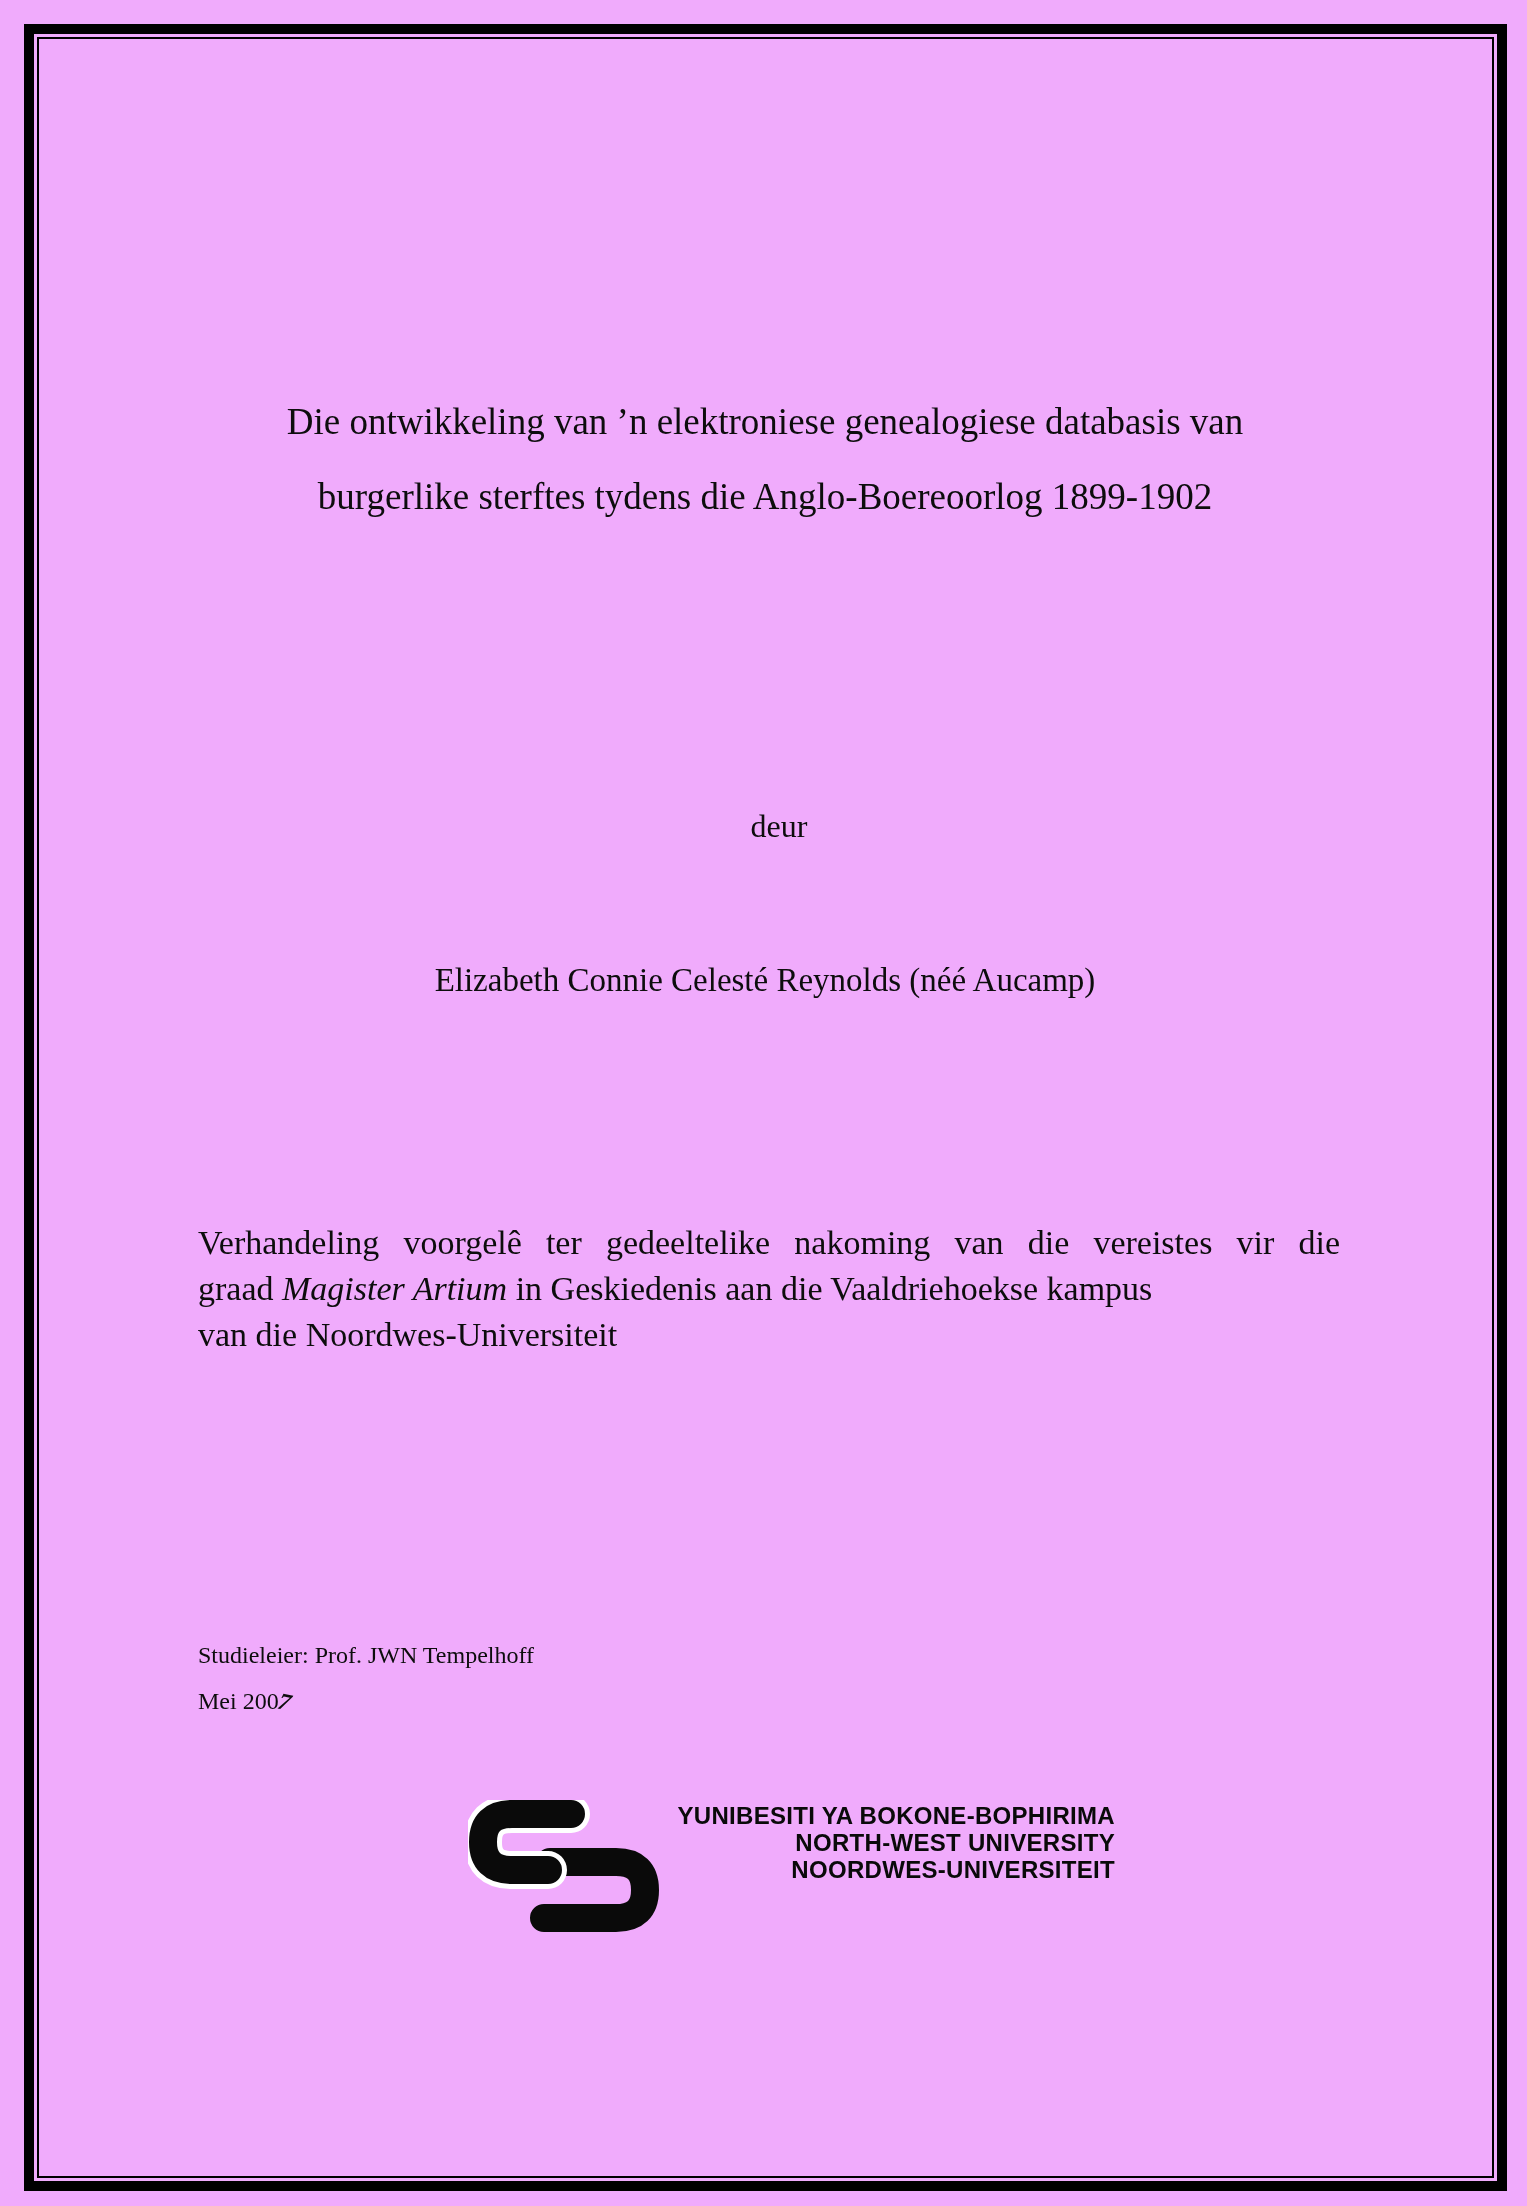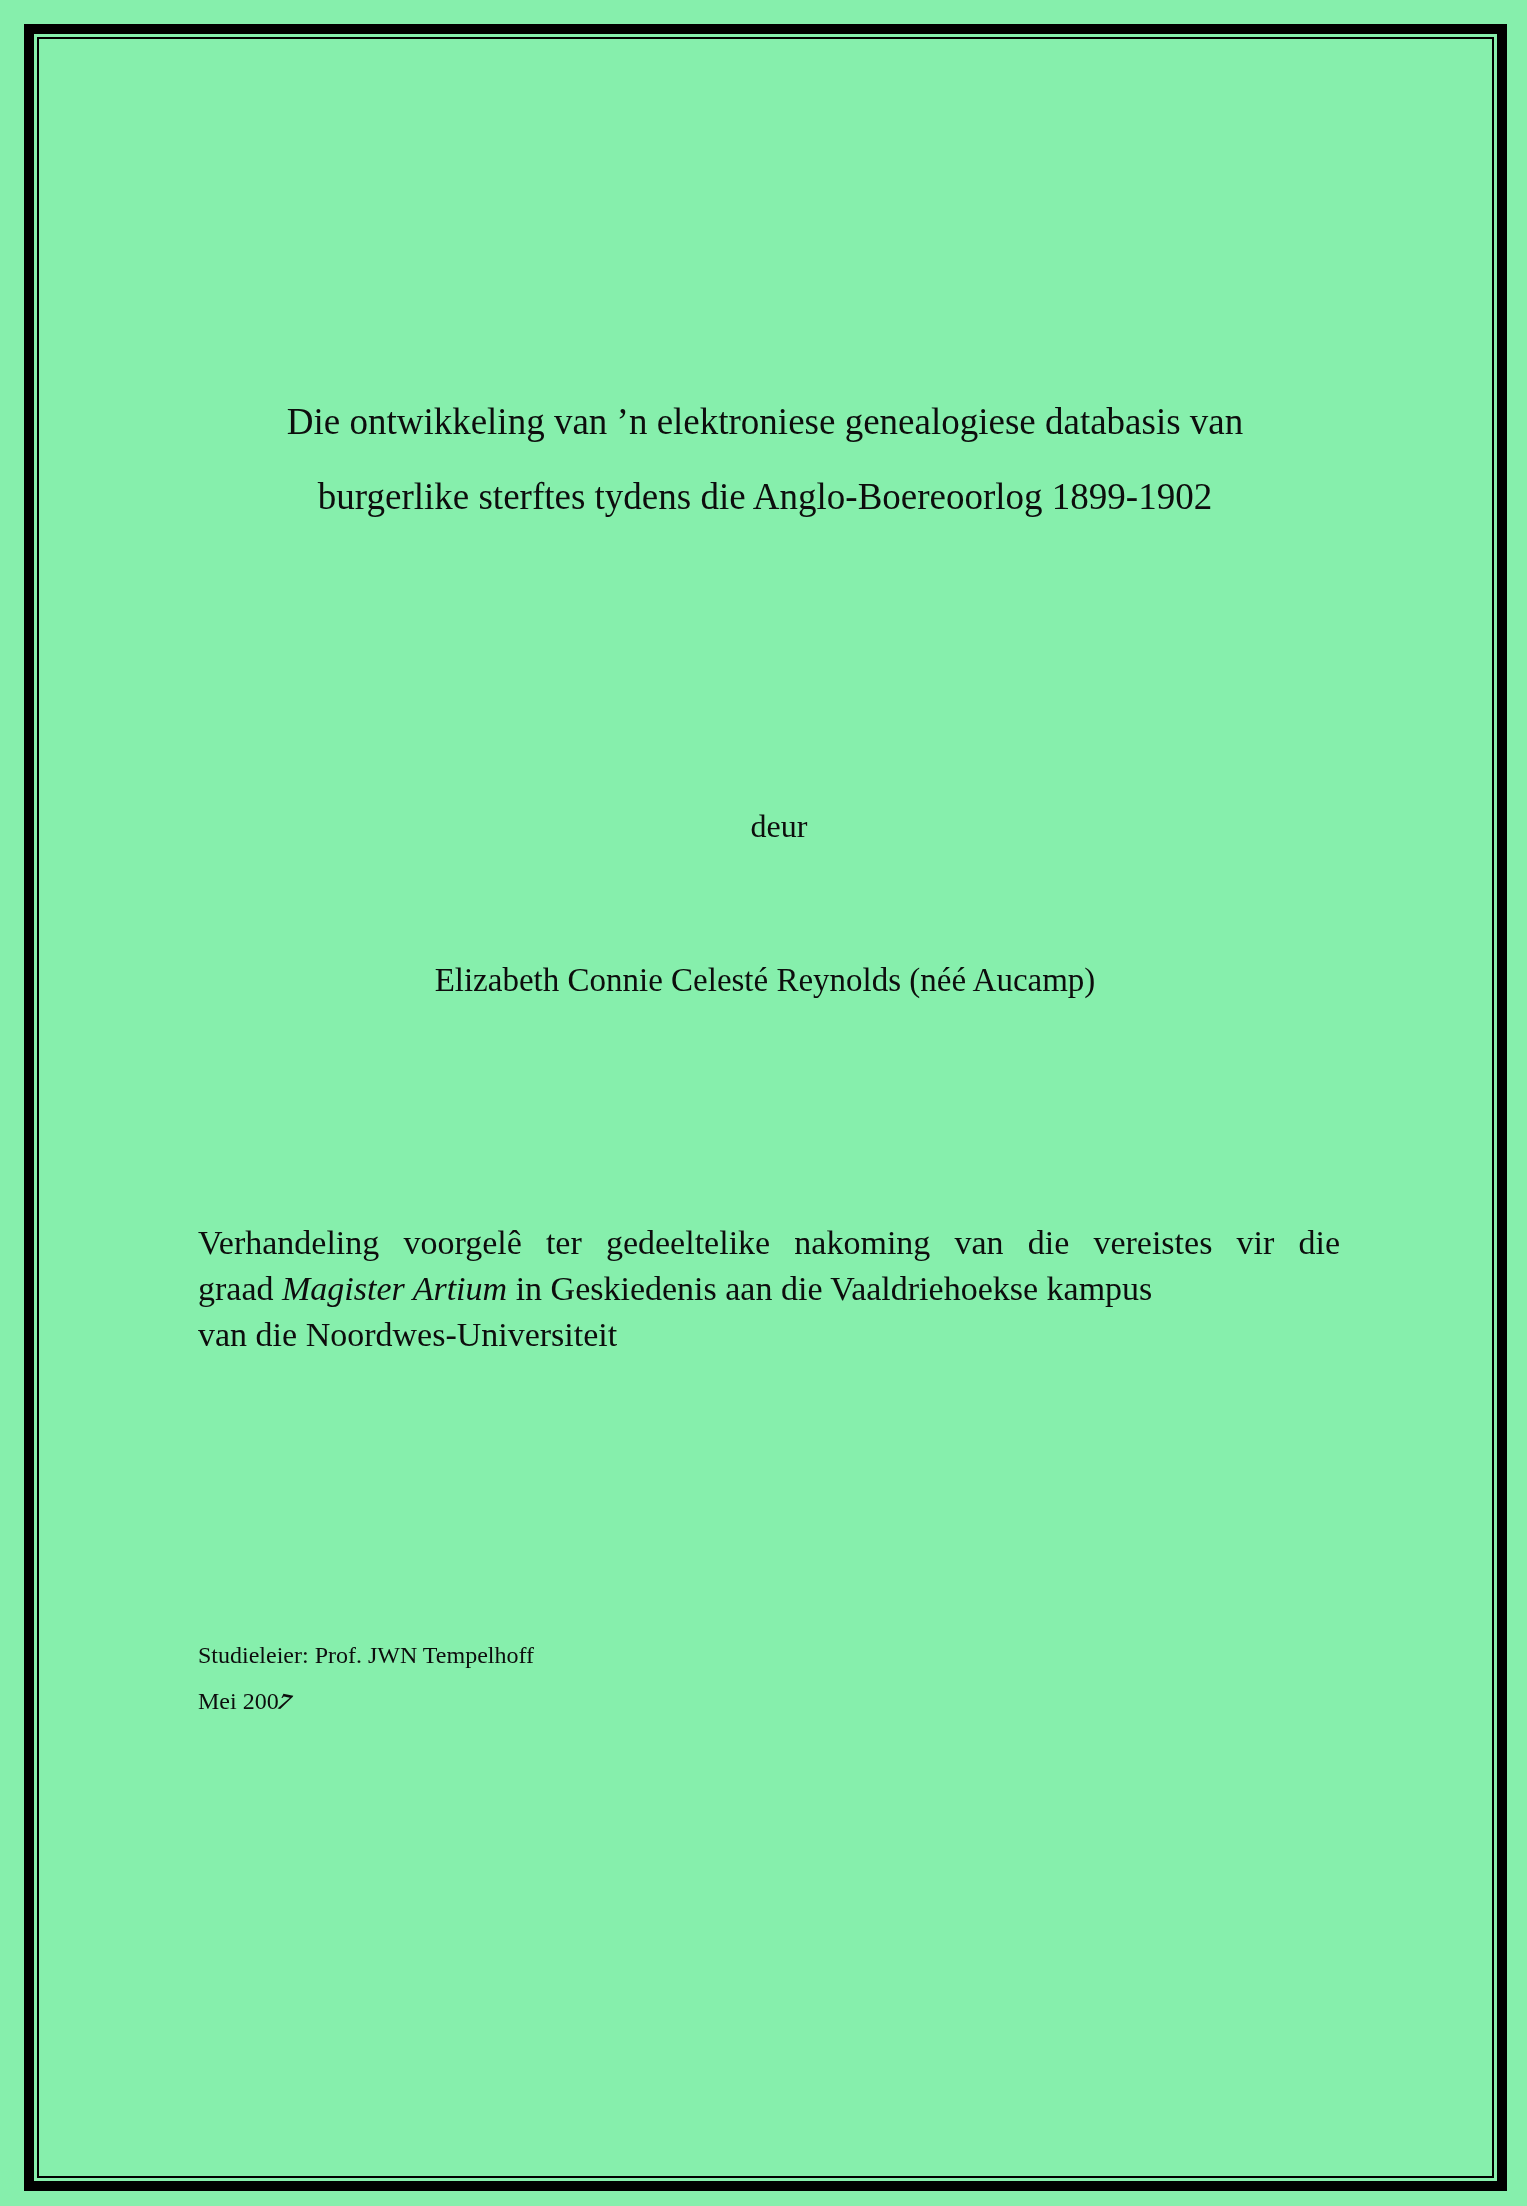--- a/index.html
+++ b/index.html
@@ -1,20 +1,20 @@
 <!DOCTYPE html>
 <html><head>
 <meta charset="utf-8">
 <style>
   html, body { margin: 0; padding: 0; background: #ffffff; }
   .page {
     position: relative;
     width: 1527px;
     height: 2206px;
-    background: #86efac;
+    background: #f0abfc;
     font-family: "Liberation Serif", serif;
     color: #0d0d0d;
     overflow: hidden;
   }
   
   .frame-outer {
     position: absolute;
     left: 24px; top: 24px;
     width: 1483px; height: 2167px;
     box-sizing: border-box;
@@ -120,14 +120,29 @@
     <p class="justified">Verhandeling voorgelê ter gedeeltelike nakoming van die vereistes vir die</p>
     <p><span>graad </span><em>Magister Artium</em><span> in Geskiedenis aan die Vaaldriehoekse kampus</span></p>
     <p>van die Noordwes-Universiteit</p>
   </div>
 
   <div class="supervisor-block">
     <div>Studieleier: Prof. JWN Tempelhoff</div>
     <div><span>Mei 200</span><span class="hand-seven">7</span></div>
   </div>
 
+  <div class="logo">
+    <svg class="logo-mark" width="192" height="132" viewBox="0 0 192 132" xmlns="http://www.w3.org/2000/svg">
+
+      <path d="M 76 118 H 148 Q 177 118 177 90 Q 177 62 148 62 H 82" fill="none" stroke="#0a0a0a" stroke-width="28" stroke-linecap="round"></path>
+
+      <path d="M 103 14 H 44 Q 15 14 15 42 Q 15 70 44 70 H 80" fill="none" stroke="#ffffff" stroke-width="38" stroke-linecap="round"></path>
+
+      <path d="M 103 14 H 44 Q 15 14 15 42 Q 15 70 44 70 H 80" fill="none" stroke="#0a0a0a" stroke-width="28" stroke-linecap="round"></path>
+    </svg>
+    <div class="logo-text">
+      <div>YUNIBESITI YA BOKONE-BOPHIRIMA</div>
+      <div>NORTH-WEST UNIVERSITY</div>
+      <div>NOORDWES-UNIVERSITEIT</div>
+    </div>
+  </div>
 
 </div>
 
 </body></html>

